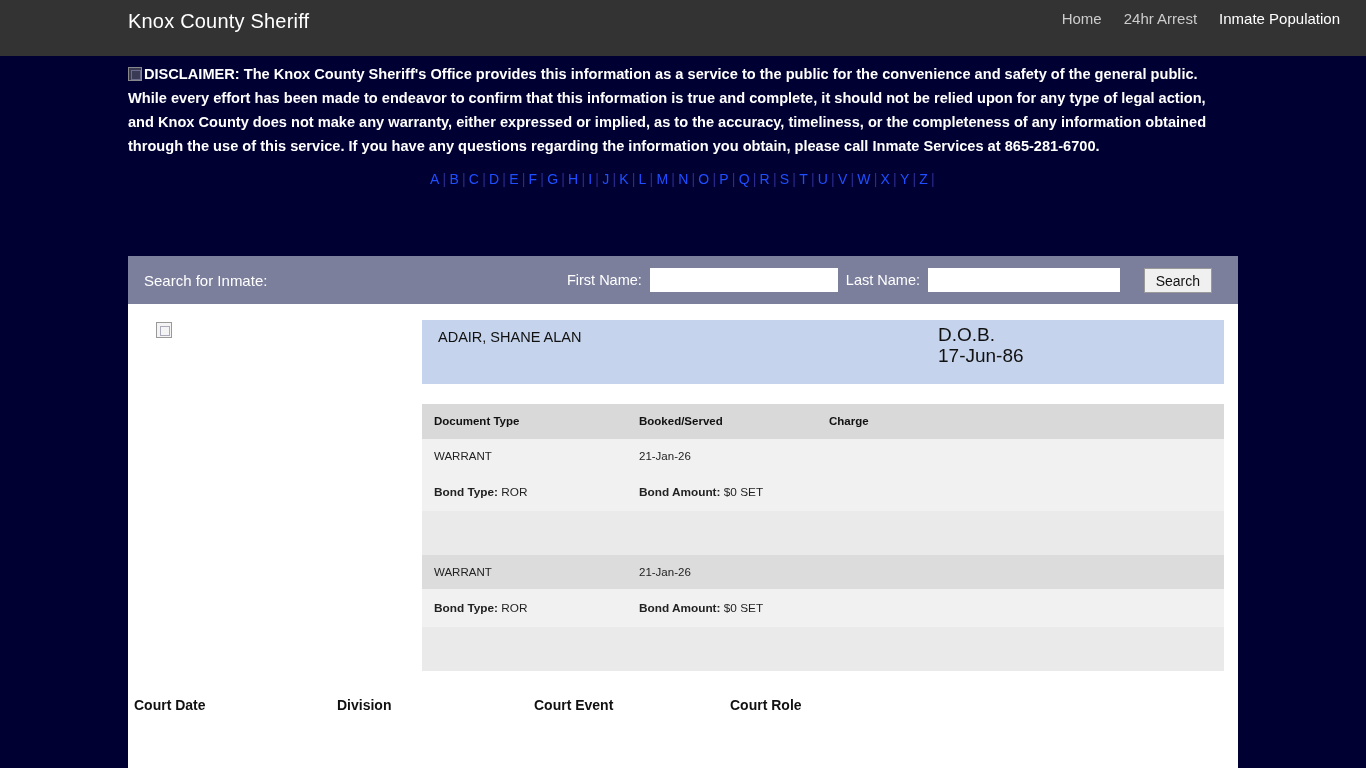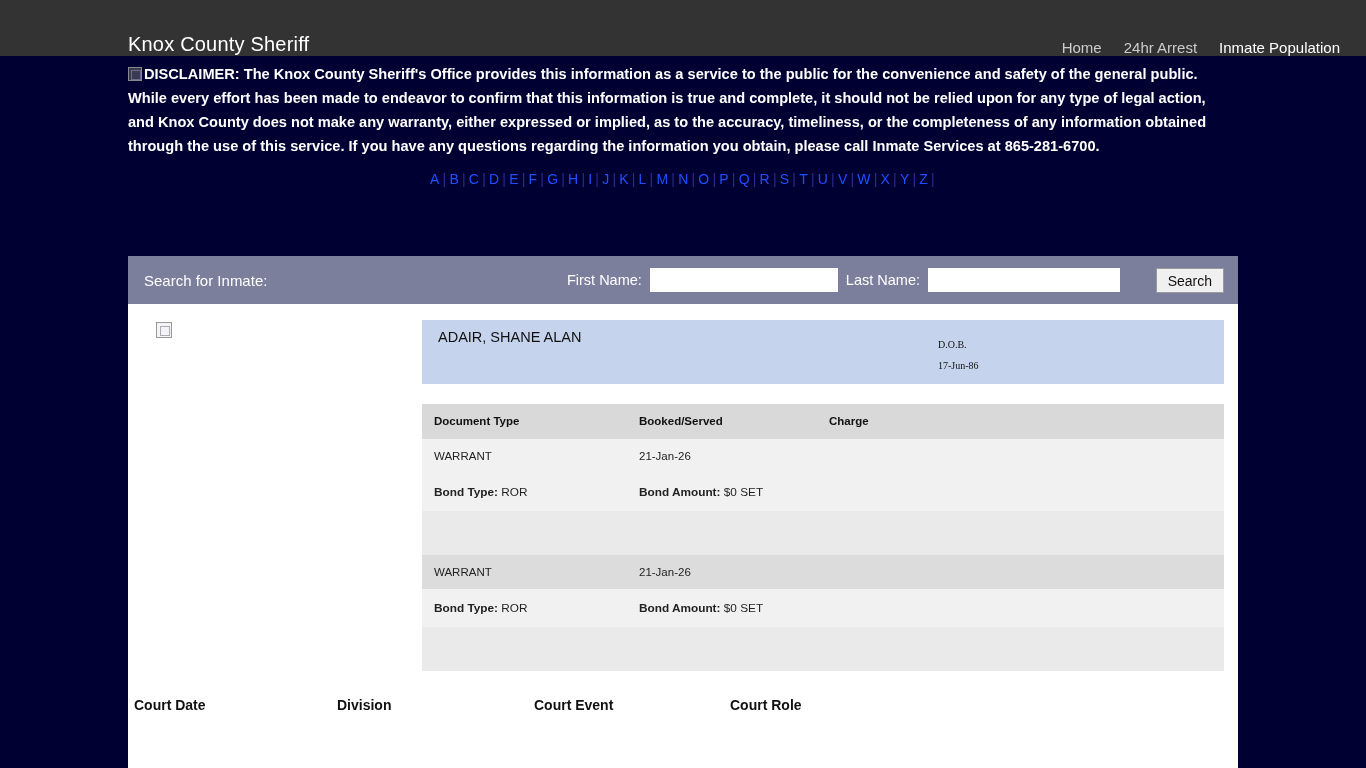--- a/index.html
+++ b/index.html
@@ -9,21 +9,21 @@
     background: #000033;
     font-family: "Liberation Sans", sans-serif;
     overflow: hidden;
   }
 
   
   .navbar {
     height: 56px;
     background: #333333;
     display: flex;
-    align-items: flex-end;
+    align-items: flex-start;
     padding: 10px 26px 0 128px;
     position: relative;
   }
   .brand {
     color: #ffffff;
     font-size: 20px;
     font-weight: normal;
     letter-spacing: .2px;
     white-space: nowrap;
   }
@@ -133,21 +133,21 @@
     height: 24px;
     border: 1px solid #ffffff;
     background: #ffffff;
     font-size: 13px;
     padding: 0 4px;
     font-family: "Liberation Sans", sans-serif;
   }
   .search-fields input#lastname { width: 192px; }
   .search-btn {
     position: absolute;
-    right: 14px;
+    right: 26px;
     top: 12px;
     height: 25px;
     padding: 0 11px;
     font-size: 14px;
     background: #f0f0f0;
     border: 1px solid #9a9a9a;
     color: #111;
     font-family: "Liberation Sans", sans-serif;
     cursor: pointer;
   }
@@ -187,25 +187,24 @@
     position: relative;
     min-height: 64px;
   }
   .name-block .nm {
     font-size: 14.5px;
     color: #111;
   }
   .dob-box {
     position: absolute;
     left: 516px;
-    top: 14px;
-    font-size: 10px;
+    top: 4px;
+    font-size: 19px;
     color: #111;
     line-height: 21px;
-    font-family: Liberation Serif, serif;
   }
   .idn-block {
     background: #c5d4ec;
     border-top: 2px solid #ffffff;
     padding: 12px 16px;
     font-size: 13.5px;
     color: #111;
   }
 
   .charges {

